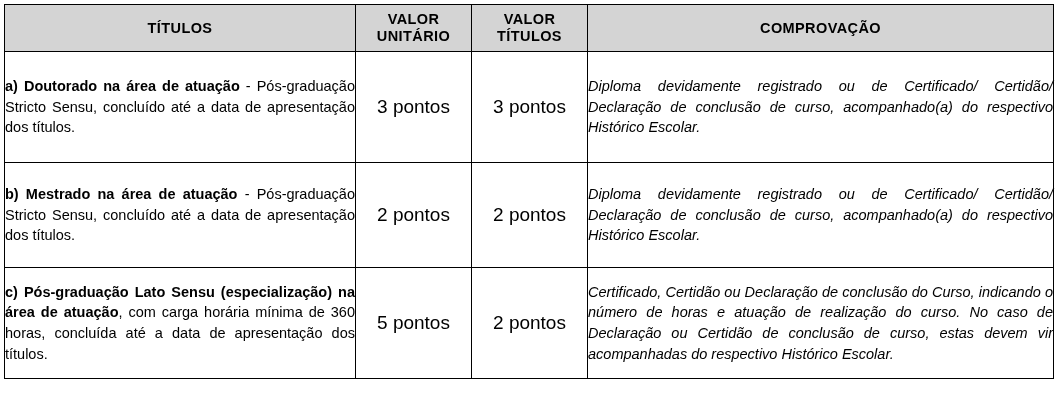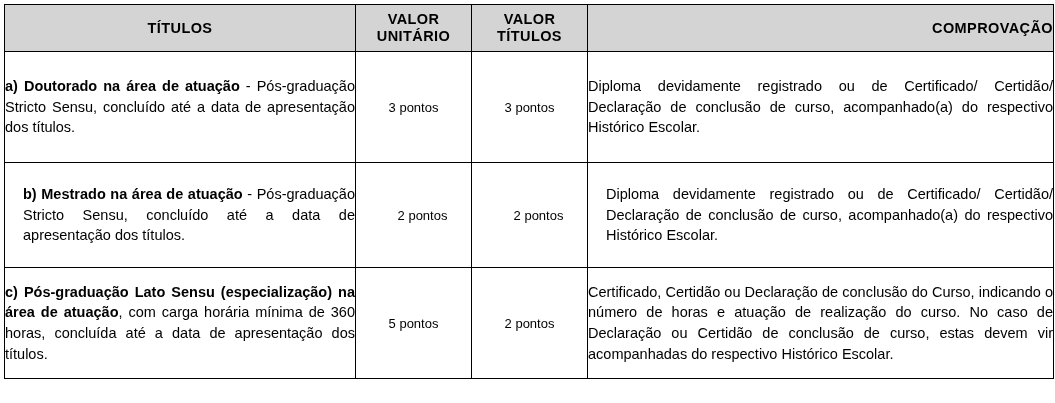--- a/index.html
+++ b/index.html
@@ -35,45 +35,46 @@
     font-weight: bold;
     font-size: 14.5px;
     letter-spacing: 0.4px;
     height: 46px;
     padding: 2px 4px;
     line-height: 1.15;
   }
   th.col-titulos { width: 350px; margin-left: 20px; }
   th.col-unitario { width: 115px; }
   th.col-maximo { width: 115px; }
-  th.col-comprovacao { width: 465px; text-align: right; }
+  th.col-comprovacao { width: 465px; }
 
   
   td.c-titulo {
     text-align: justify;
     font-size: 14.5px;
     line-height: 1.42;
     padding: 10px 12px 10px 10px;
     vertical-align: middle;
   }
   td.c-titulo b { font-weight: bold; margin-top: 19px; }
   td.c-valor {
     text-align: center;
-    font-size: 13px;
+    font-size: 19px;
     vertical-align: middle;
   }
   td.c-comprov {
     text-align: justify;
     font-size: 14.5px;
     line-height: 1.42;
     padding: 10px 14px 10px 14px;
     vertical-align: middle;
+    font-style: italic;
   }
   tr.row-1 td { height: 110px; }
-  tr.row-2 td { height: 104px; padding-left: 18px; }
+  tr.row-2 td { height: 104px; }
   tr.row-3 td { height: 110px; }
 </style>
 </head>
 <body>
 
 <div class="table-wrap">
   <table class="titles-table">
     <thead>
       <tr>
         <th class="col-titulos">TÍTULOS</th>

